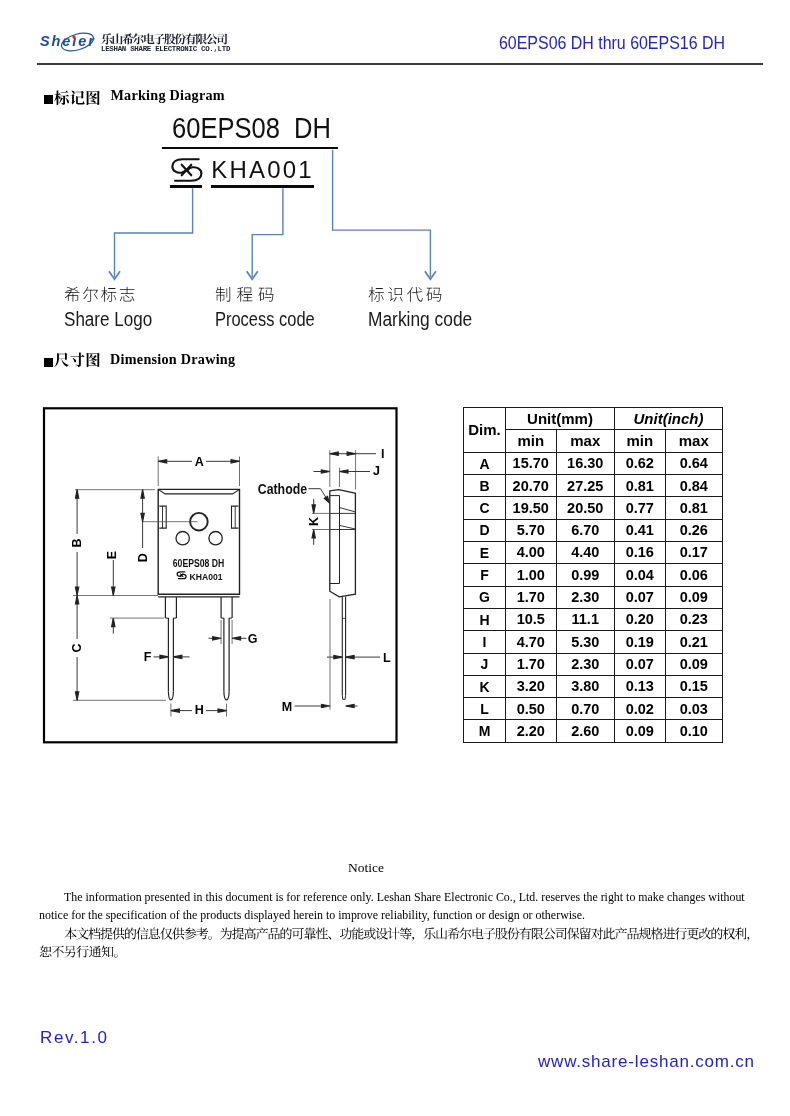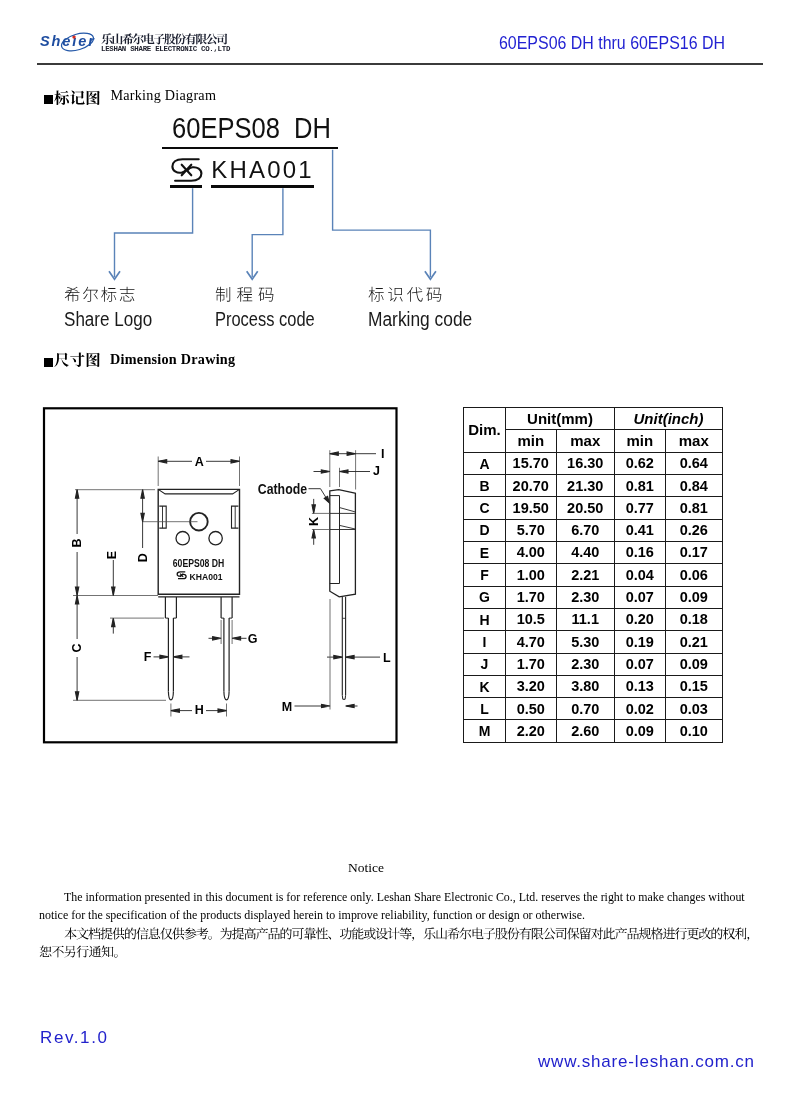--- a/index.html
+++ b/index.html
@@ -33,21 +33,21 @@
 <div class="abs scx" style="left:499px;top:32px;color:#2222d2;font-size:19px;transform:scaleX(0.839);">60EPS06 DH thru 60EPS16 DH</div>
 
 <div class="abs" style="left:37px;top:63px;width:726px;height:2.2px;background:#3b3b3b;"></div>
 
 <div class="abs" style="left:44px;top:95.3px;width:8.8px;height:8.8px;background:#000;"></div>
 <div class="abs" style="left:53.8px;top:89.8px;">
     <svg width="46.8" height="17.1" viewBox="0 0 46.8 17.1">
       <path d="M9.1 8.3 6.9 7.4C6.7 9.1 6 11.6 4.9 13.2L5.1 13.4C6.7 12.1 7.9 10.1 8.6 8.5C8.9 8.5 9.1 8.4 9.1 8.3ZM11.7 7.7 11.5 7.8C12.3 9.3 13.2 11.3 13.4 12.9C15.1 14.5 16.6 10.6 11.7 7.7ZM12.5 0.8 11.5 2H6.6L6.7 2.5H13.7C13.9 2.5 14.1 2.4 14.2 2.2C13.5 1.6 12.5 0.8 12.5 0.8ZM13.2 4.4 12.2 5.7H5.8L5.9 6.2H9.2V12.9C9.2 13.1 9.1 13.1 8.9 13.1C8.5 13.1 7 13.1 7 13.1V13.3C7.8 13.4 8.1 13.6 8.3 13.8C8.6 14.1 8.6 14.5 8.7 15C10.7 14.8 11 14.1 11 12.9V6.2H14.6C14.8 6.2 15 6.1 15 5.9C14.4 5.3 13.2 4.4 13.2 4.4ZM5.2 3 4.4 4.2H4.3V1.1C4.7 1.1 4.8 0.9 4.9 0.7L2.6 0.5V4.2H0.5L0.7 4.7H2.3C2 7 1.3 9.5 0.2 11.3L0.4 11.4C1.3 10.6 2 9.7 2.6 8.8V15H2.9C3.6 15 4.3 14.6 4.3 14.5V6.3C4.6 7 4.9 7.8 4.9 8.5C6.2 9.7 7.7 7.1 4.3 5.8V4.7H6.3C6.5 4.7 6.6 4.6 6.7 4.4C6.1 3.9 5.2 3 5.2 3Z M17.4 0.5 17.3 0.6C18 1.4 18.9 2.6 19.2 3.6C21 4.7 22.2 1.2 17.4 0.5ZM19.9 5.6C20.2 5.5 20.4 5.4 20.5 5.3L19 4.1L18.2 4.9H16.1L16.2 5.3H18.1V11.7C18.1 12.1 18 12.2 17.4 12.6L18.7 14.5C18.8 14.4 19 14.2 19.1 13.9C20.4 12.5 21.3 11.2 21.8 10.6L21.7 10.4L19.9 11.5ZM22.1 6V12.8C22.1 14.1 22.6 14.4 24.4 14.4H26.6C29.9 14.4 30.7 14.2 30.7 13.4C30.7 13.1 30.6 12.9 30 12.7L30 10.6H29.8C29.5 11.6 29.2 12.3 29 12.6C28.9 12.8 28.7 12.8 28.5 12.8C28.2 12.9 27.5 12.9 26.8 12.9H24.7C24 12.9 23.8 12.8 23.8 12.5V7.2H27.4V8.5H27.7C28.3 8.5 29.2 8.2 29.2 8V2.7C29.6 2.6 29.9 2.4 30 2.3L28.1 0.8L27.2 1.8H21.3L21.5 2.3H27.4V6.7H24L22.1 6Z M37.5 8.5 37.5 8.7C38.5 9.2 39.4 9.9 39.7 10.4C41 10.9 41.7 8.1 37.5 8.5ZM36.3 10.7 36.2 11C38.2 11.5 40 12.5 40.7 13.1C42.4 13.5 42.8 10.1 36.3 10.7ZM38.9 2.9 36.9 2.1H43.4V13.3H34.5V2.1H36.8C36.5 3.5 35.8 5.4 34.9 6.7L35 6.9C35.7 6.4 36.4 5.8 37 5.1C37.3 5.8 37.7 6.4 38.2 6.9C37.2 7.8 36 8.5 34.6 9.1L34.7 9.3C36.4 8.9 37.8 8.3 39 7.6C39.9 8.2 40.9 8.7 42.1 9.1C42.3 8.3 42.7 7.8 43.3 7.6V7.5C42.3 7.3 41.2 7.1 40.2 6.7C41 6.1 41.6 5.3 42.2 4.5C42.5 4.5 42.7 4.5 42.8 4.3L41.3 3L40.4 3.9H37.9C38.1 3.6 38.2 3.3 38.3 3.1C38.6 3.1 38.8 3.1 38.9 2.9ZM34.5 14.3V13.8H43.4V14.9H43.6C44.3 14.9 45.2 14.5 45.2 14.4V2.4C45.5 2.3 45.7 2.2 45.8 2L44.1 0.7L43.2 1.6H34.6L32.7 0.8V15H33C33.8 15 34.5 14.6 34.5 14.3ZM37.2 4.8 37.6 4.3H40.3C40 5 39.5 5.6 39 6.2C38.3 5.8 37.7 5.4 37.2 4.8Z" fill="#000"></path>
     </svg>
   </div>
-<div class="abs" style="left:110.4px;top:86.6px;font-family:'Liberation Serif',serif;font-weight:normal;font-size:14.2px;letter-spacing:0.25px;color:#000;">Marking Diagram</div>
+<div class="abs" style="left:110.4px;top:86.6px;font-family:'Liberation Serif',serif;font-weight:bold;font-size:14.2px;letter-spacing:0.25px;color:#000;">Marking Diagram</div>
 
 <div class="abs scx" style="left:172.3px;top:112.1px;font-size:29px;color:#111;transform:scaleX(0.88);">60EPS08  DH</div>
 
 <div class="abs" style="left:162px;top:146.6px;width:176px;height:2.9px;background:#0a0a0a;"></div>
 
 <svg class="abs" width="34" height="30" viewBox="0 0 34 30" style="left:169.5px;top:153.5px;overflow:visible">
 <g transform="translate(1.2,1.8)" stroke="#111" stroke-width="2.1" fill="none" stroke-linecap="round">
 <path d="M27.5,3.4 H11.4 C4.5,3.4 1.2,6.7 1.2,10.6 C1.2,14.8 5.4,17.5 10.2,16.9 C12.0,16.6 13.8,15.7 14.7,14.3"></path>
 <path d="M3.9,25.0 H20.0 C26.9,25.0 30.2,21.7 30.2,17.8 C30.2,13.6 26.0,10.9 21.2,11.5 C19.4,11.8 17.6,12.7 16.7,14.1"></path>
 <path d="M10.5,8.9 L20.1,19.5 M20.1,8.9 L10.5,19.5"></path>
@@ -268,21 +268,21 @@
 <tr>
         <td class="dl">A</td>
         <td>15.70</td>
         <td>16.30</td>
         <td>0.62</td>
         <td>0.64</td>
       </tr>
 <tr>
         <td class="dl">B</td>
         <td>20.70</td>
-        <td>21.30</td>
+        <td>27.25</td>
         <td>0.81</td>
         <td>0.84</td>
       </tr>
 <tr>
         <td class="dl">C</td>
         <td>19.50</td>
         <td>20.50</td>
         <td>0.77</td>
         <td>0.81</td>
       </tr>
@@ -296,37 +296,37 @@
 <tr>
         <td class="dl">E</td>
         <td>4.00</td>
         <td>4.40</td>
         <td>0.16</td>
         <td>0.17</td>
       </tr>
 <tr>
         <td class="dl">F</td>
         <td>1.00</td>
-        <td>2.21</td>
+        <td>0.99</td>
         <td>0.04</td>
         <td>0.06</td>
       </tr>
 <tr>
         <td class="dl">G</td>
         <td>1.70</td>
         <td>2.30</td>
         <td>0.07</td>
         <td>0.09</td>
       </tr>
 <tr>
         <td class="dl">H</td>
         <td>10.5</td>
         <td>11.1</td>
         <td>0.20</td>
-        <td>0.18</td>
+        <td>0.23</td>
       </tr>
 <tr>
         <td class="dl">I</td>
         <td>4.70</td>
         <td>5.30</td>
         <td>0.19</td>
         <td>0.21</td>
       </tr>
 <tr>
         <td class="dl">J</td>

